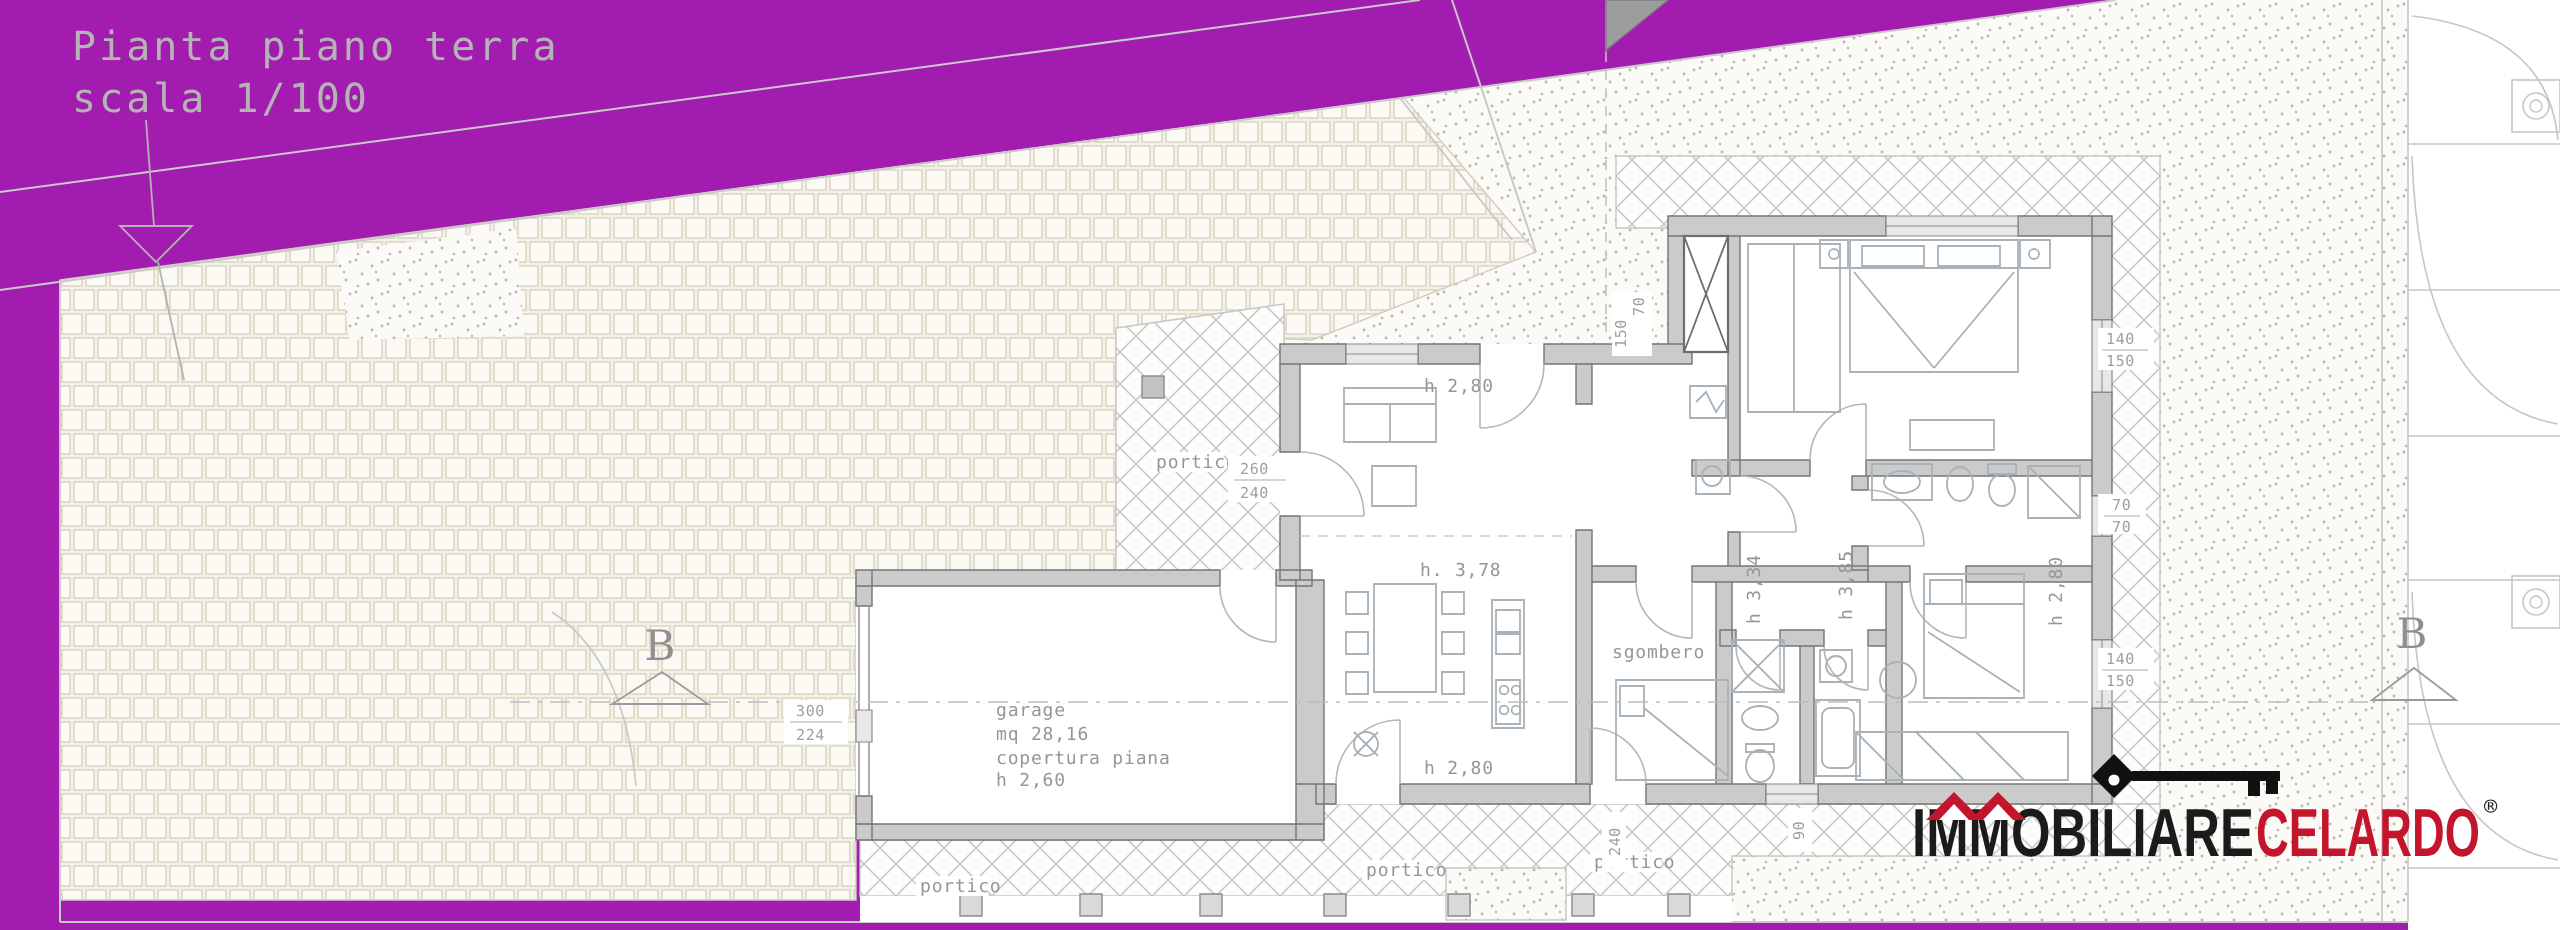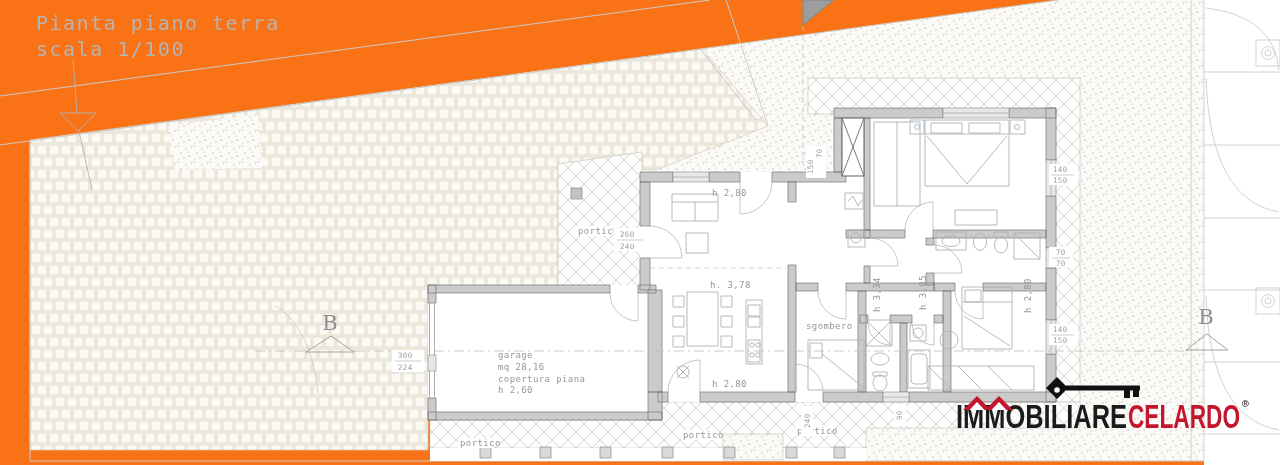--- a/index.html
+++ b/index.html
@@ -1,16 +1,16 @@
 <!DOCTYPE html>
 <html><head>
 <meta charset="utf-8">
 <style>
   html,body{margin:0;padding:0;background:#fff;}
-  .page{position:relative;width:1280px;height:465px;background:#f97316;overflow:hidden;}
+  .page{position:relative;width:1280px;height:465px;background:#a21caf;overflow:hidden;}
   svg{display:block;}
   text{font-family:"DejaVu Sans Mono",monospace;}
   .lbl{font-size:9px;fill:#969696;letter-spacing:.4px;}
   .dim{font-size:7.5px;fill:#a0a0a0;letter-spacing:.3px;}
   .title-txt{font-size:20px;fill:#b4b4b4;letter-spacing:1.5px;}
   .bmark{font-family:"DejaVu Serif",serif;font-size:21px;fill:#8f8f8f;}
   .logo-main{font-family:"Liberation Sans",sans-serif;font-weight:bold;}
 </style>
 </head>
 <body>

